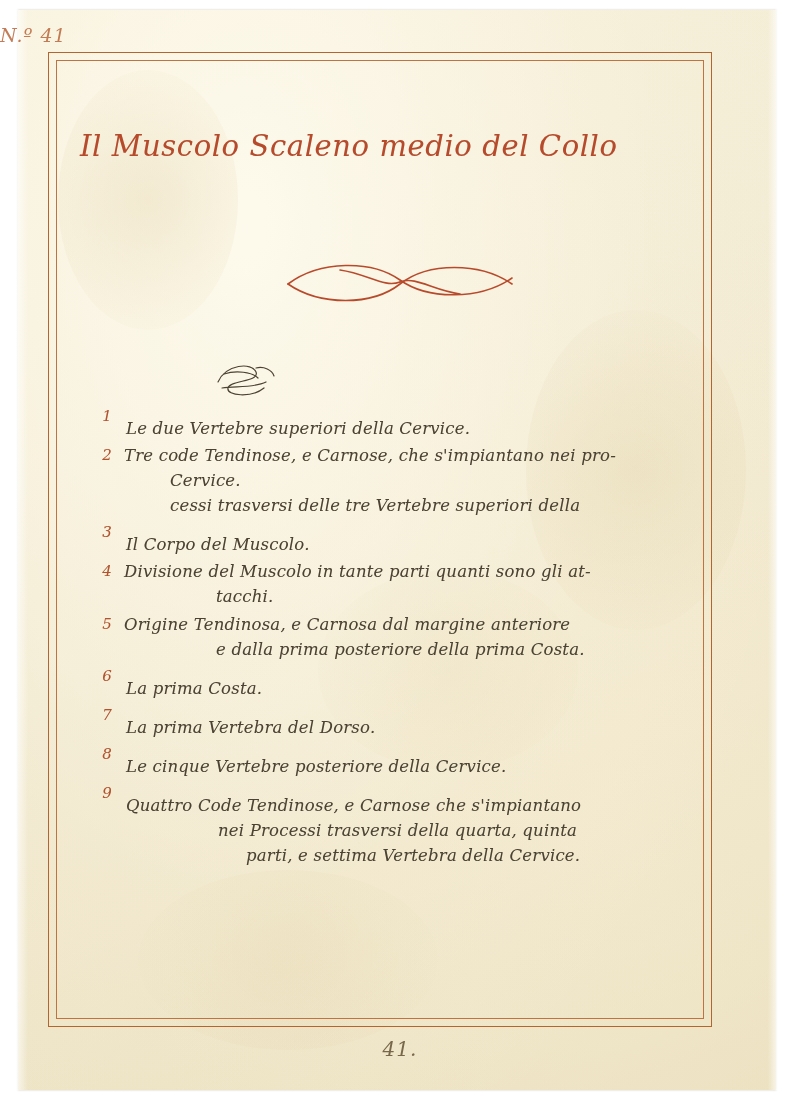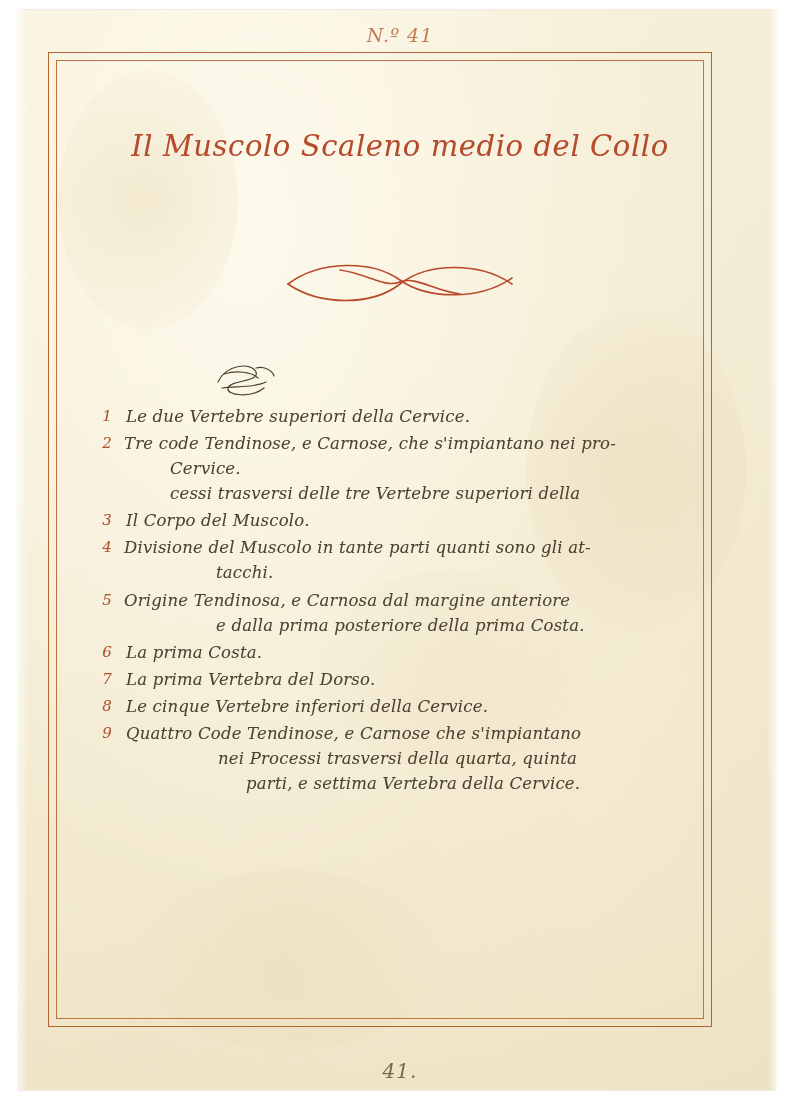--- a/index.html
+++ b/index.html
@@ -78,48 +78,47 @@
     width: 648px;
     height: 959px;
     border: 1.1px solid #bf7340;
     box-sizing: border-box;
   }
 
   .folio-top {
     position: absolute;
     left: 0; right: 0;
     top: 24px;
-    text-align: center;
+    text-align: left;
     font-family: "DejaVu Serif", serif;
     font-style: italic;
     font-size: 19px;
     color: #b9663a;
     letter-spacing: 1px;
     opacity: 0.85;
   }
 
   .folio-bottom {
     position: absolute;
     left: 0; right: 0;
-    bottom: 14px;
+    bottom: 36px;
     text-align: center;
     font-family: "DejaVu Serif", serif;
     font-style: italic;
     font-size: 20px;
     color: #6b5a3e;
     letter-spacing: 1px;
     opacity: 0.9;
   }
 
   .title {
     position: absolute;
     left: 80px;
     right: 80px;
     top: 126px;
-    text-align: center;
     color: #b84a2c;
   }
   .title .line {
     font-family: "DejaVu Serif", serif;
     font-style: italic;
     font-size: 29px;
     line-height: 1.42;
     letter-spacing: 0.6px;
     white-space: nowrap;
   }
@@ -175,21 +174,21 @@
     color: #4b4233;
     letter-spacing: 0.2px;
   }
   .txt .cont {
     display: block;
     padding-left: 46px;
   }
   .txt .cont.c2 { padding-left: 92px; }
   .txt .cont.c3 { padding-left: 120px; }
 
-  .e1 .txt, .e3 .txt, .e6 .txt, .e7 .txt, .e8 .txt, .e9 .txt { padding-left: 2px; }
+  .e1 .txt, .e3 .txt, .e6 .txt, .e7 .txt, .e8 .txt, .e9 .txt { padding-left: 2px; margin-top: 12px; }
 
   
   .txt, .num, .title .line { text-shadow: 0 0 0.4px rgba(90,70,40,0.18); }
 </style>
 </head>
 <body>
 
 <div id="page">
 
   <div class="sheet">
@@ -281,21 +280,21 @@
     <div class="entry e7">
       <div class="num">7</div>
       <div class="txt">
         <span>La prima Vertebra del Dorso.</span>
       </div>
     </div>
 
     <div class="entry e8">
       <div class="num">8</div>
       <div class="txt">
-        <span>Le cinque Vertebre inferiori della Cervice.</span>
+        <span>Le cinque Vertebre posteriore della Cervice.</span>
       </div>
     </div>
 
     <div class="entry e9">
       <div class="num">9</div>
       <div class="txt">
         <span>Quattro Code Tendinose, e Carnose che s'impiantano</span>
         <span class="cont c2">nei Processi trasversi della quarta, quinta</span>
         <span class="cont c3">parti, e settima Vertebra della Cervice.</span>
       </div>

